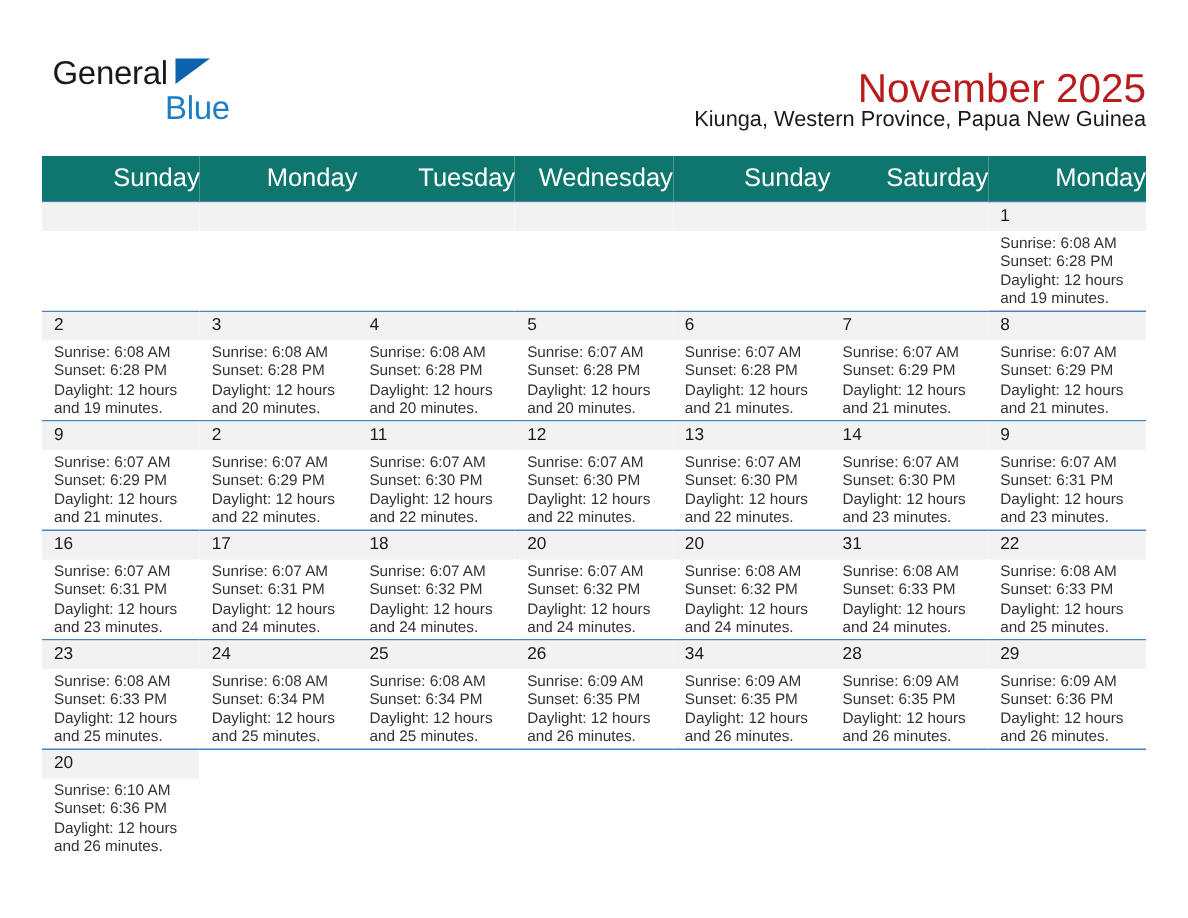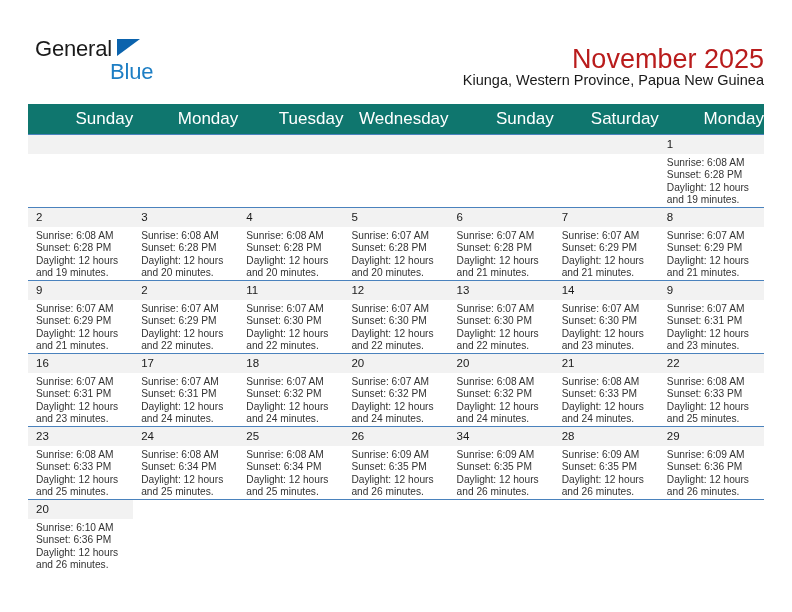--- a/index.html
+++ b/index.html
@@ -425,21 +425,21 @@
               <div class="lines">
                 <div>Sunrise: 6:08 AM</div>
                 <div>Sunset: 6:32 PM</div>
                 <div>Daylight: 12 hours</div>
                 <div>and 24 minutes.</div>
               </div>
             </div>
           </td>
           <td class="">
             <div class="cell-inner">
-              <span class="daynum">21</span>
+              <span class="daynum">31</span>
               <div class="lines">
                 <div>Sunrise: 6:08 AM</div>
                 <div>Sunset: 6:33 PM</div>
                 <div>Daylight: 12 hours</div>
                 <div>and 24 minutes.</div>
               </div>
             </div>
           </td>
           <td class="">
             <div class="cell-inner">

